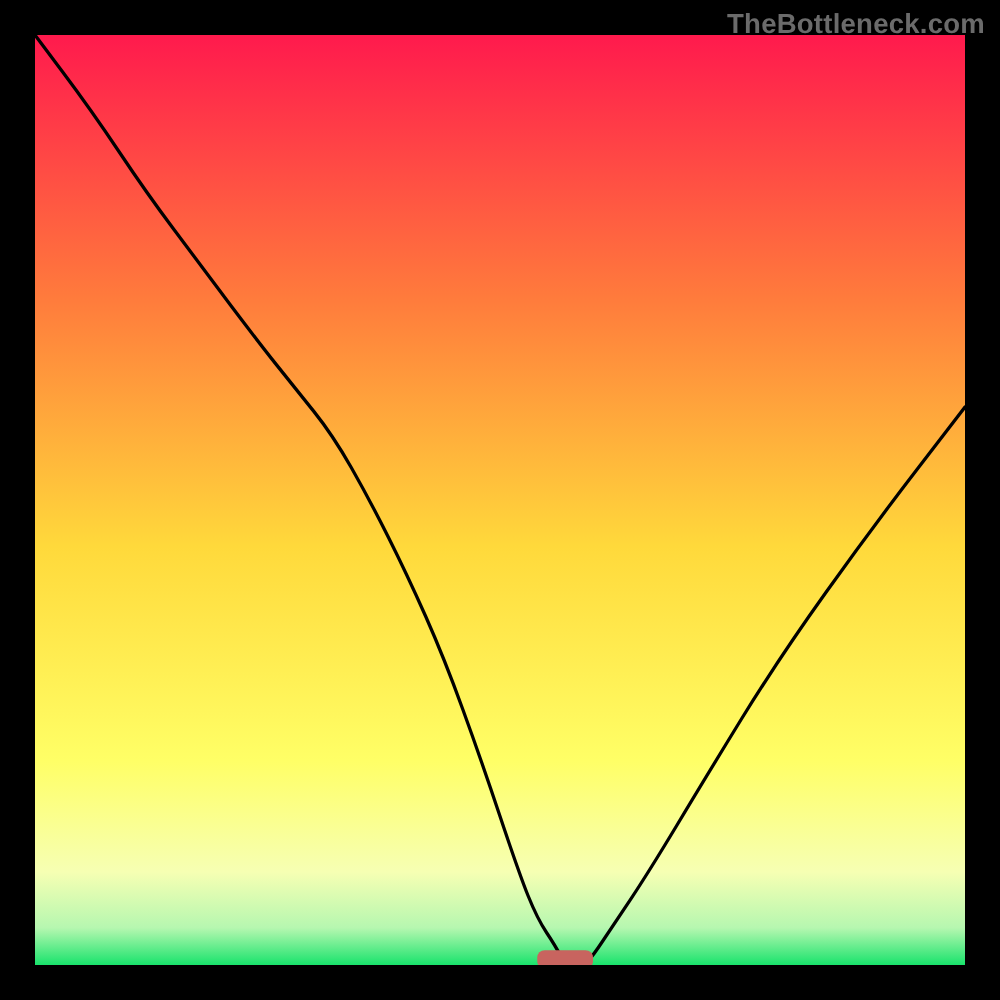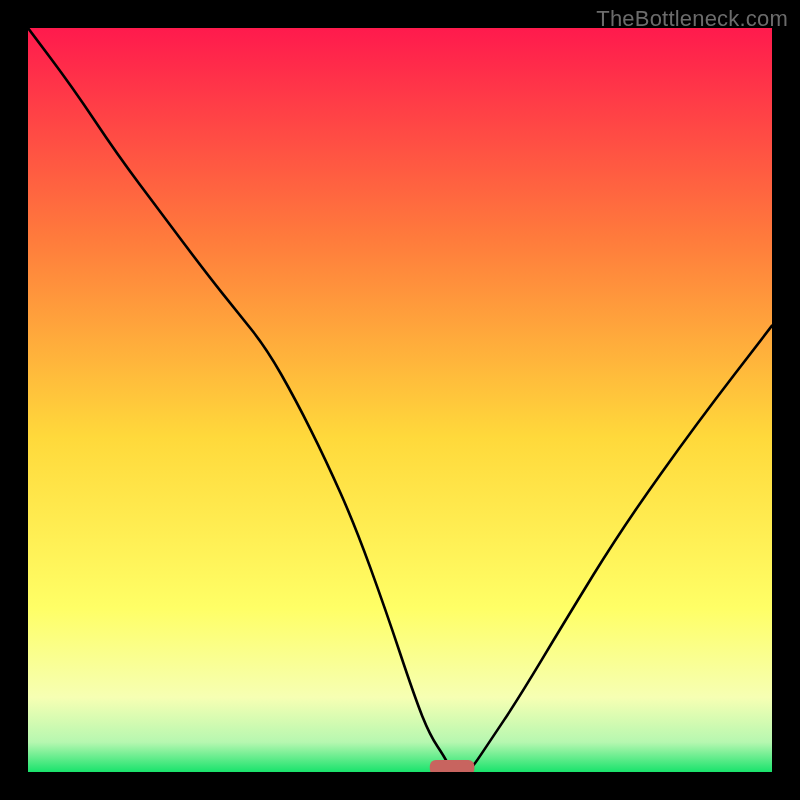--- a/index.html
+++ b/index.html
@@ -23,21 +23,21 @@
   width: 744px;
   height: 744px;
   overflow: hidden;
 }
 .watermark {
   position: absolute;
   top: 6px;
   right: 12px;
   font-family: Arial, Helvetica, sans-serif;
   font-size: 22px;
-  font-weight: 400;
+  font-weight: 700;
   color: #6b6b6b;
   letter-spacing: 0.2px;
 }
 svg { display: block; }
 </style>
 </head>
 <body>
 
 <div class="frame">
   <div class="plot">

